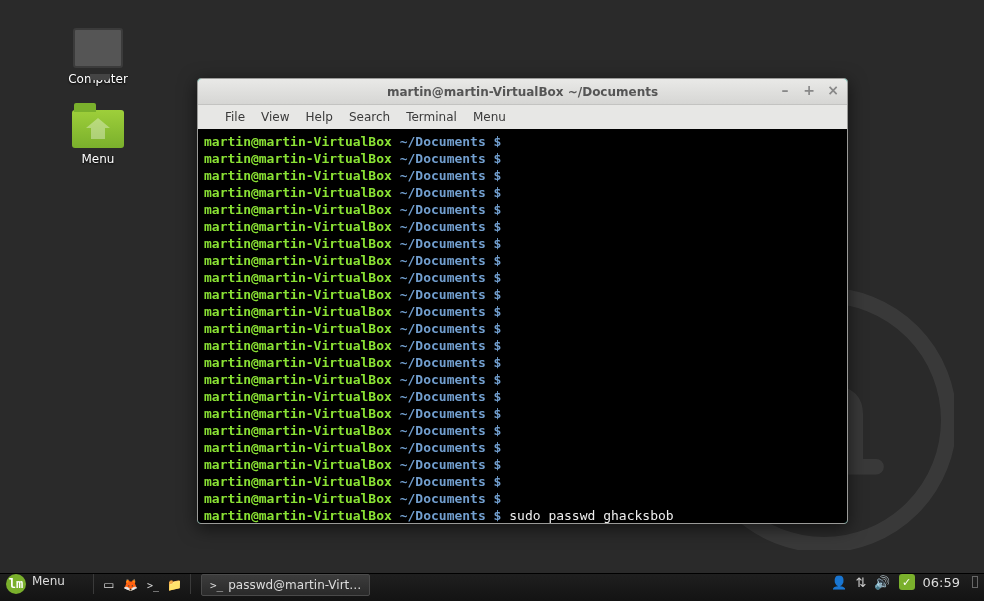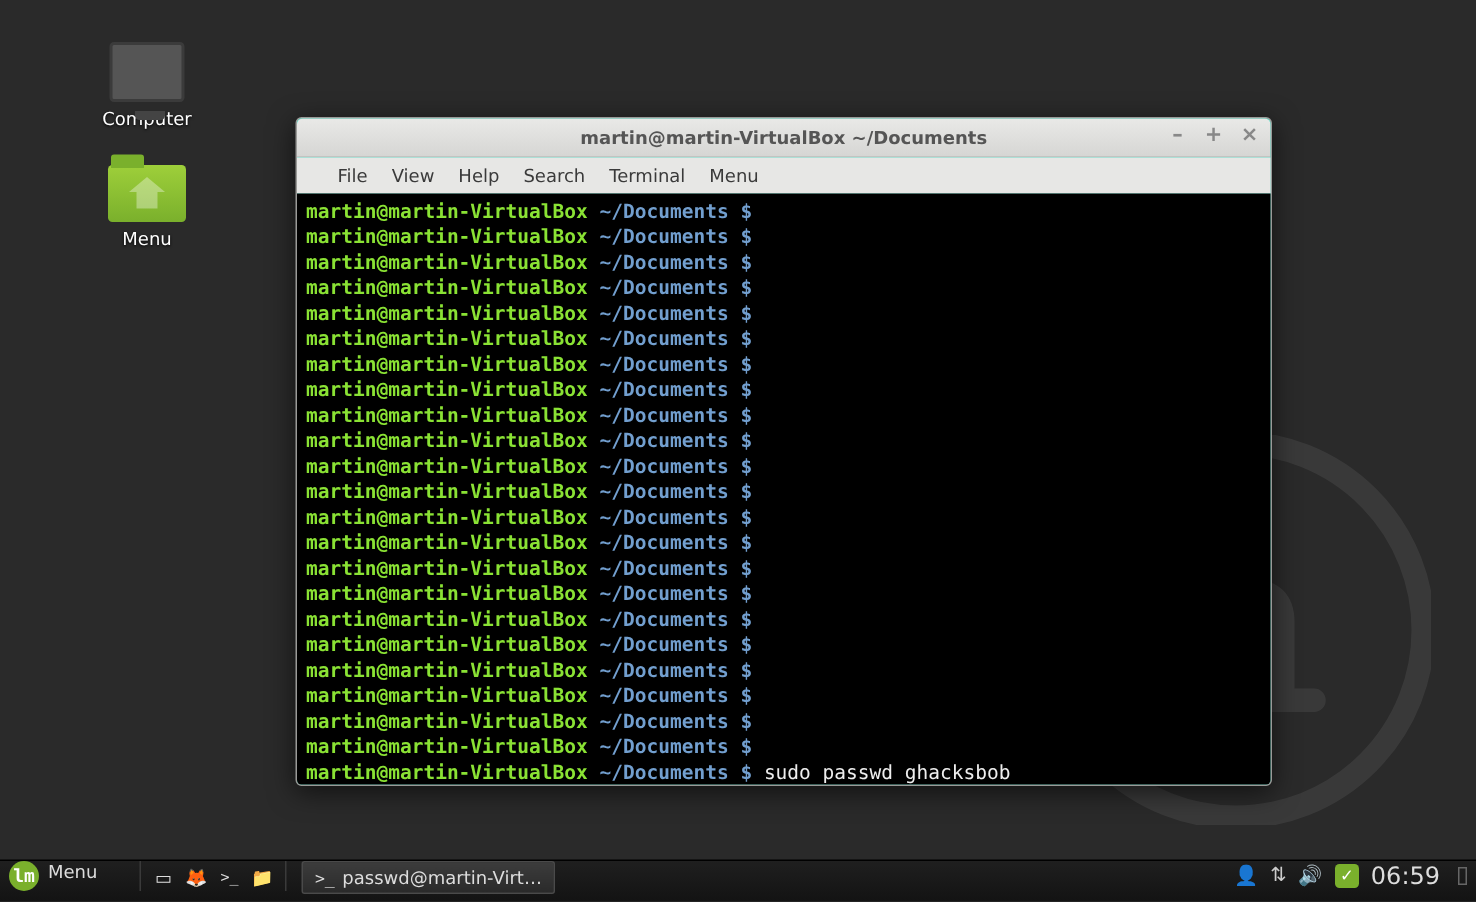--- a/index.html
+++ b/index.html
@@ -171,21 +171,21 @@
 }
 .task-item .ticon { margin-right:5px; font-size:11px; }
 
 .tray {
   margin-left:auto;
   display:flex; align-items:center;
   padding-right:6px; gap:8px;
   color:#ccc;
 }
 .tray .tray-icon { cursor:pointer; font-size:13px; }
-.clock { font-size:16px; color:#ddd; }
+.clock { font-size:13px; color:#ddd; }
 .shield {
   width:16px;height:16px;border-radius:3px;
   background:#7ab02c; display:flex;align-items:center;justify-content:center;
   color:#fff;font-size:11px;font-weight:bold;
 }
 .chip {
   width:6px;height:12px;border:1px solid #666;margin-left:4px;
 }
 </style>
 </head>

